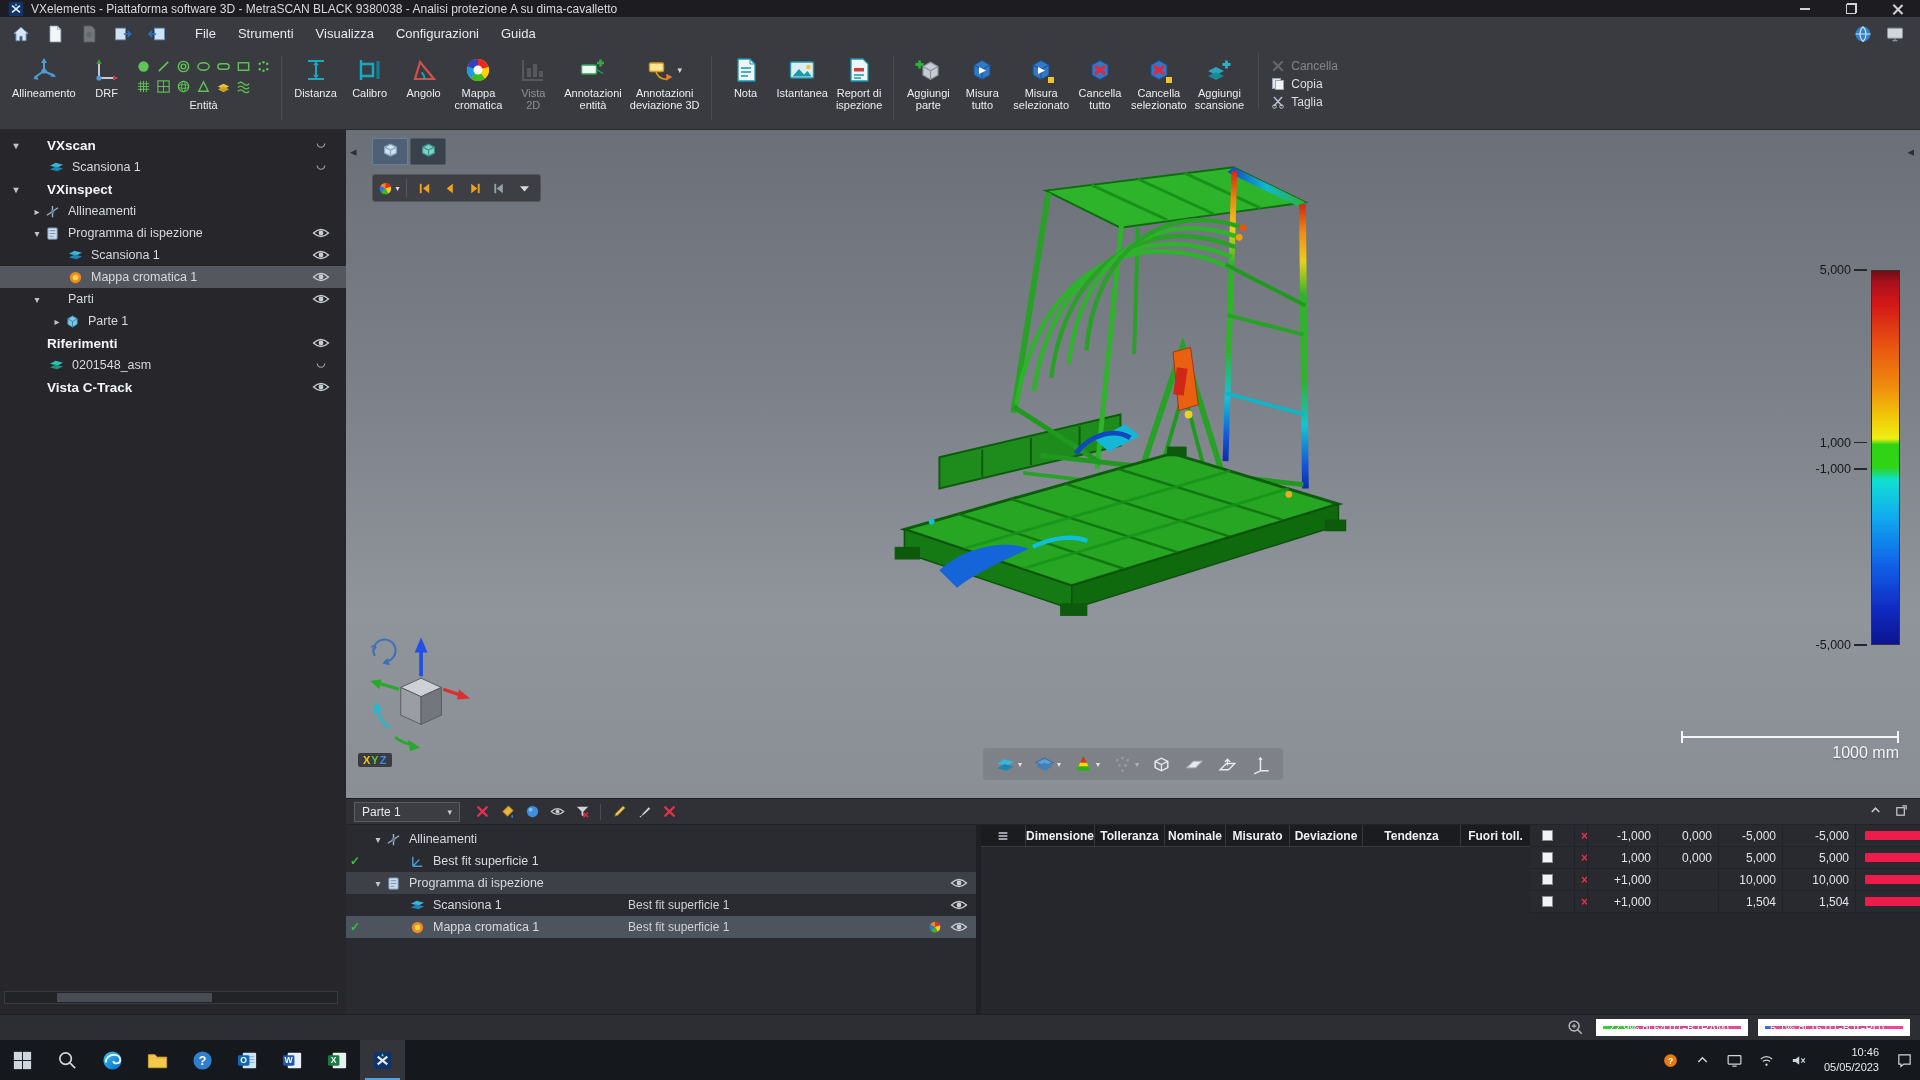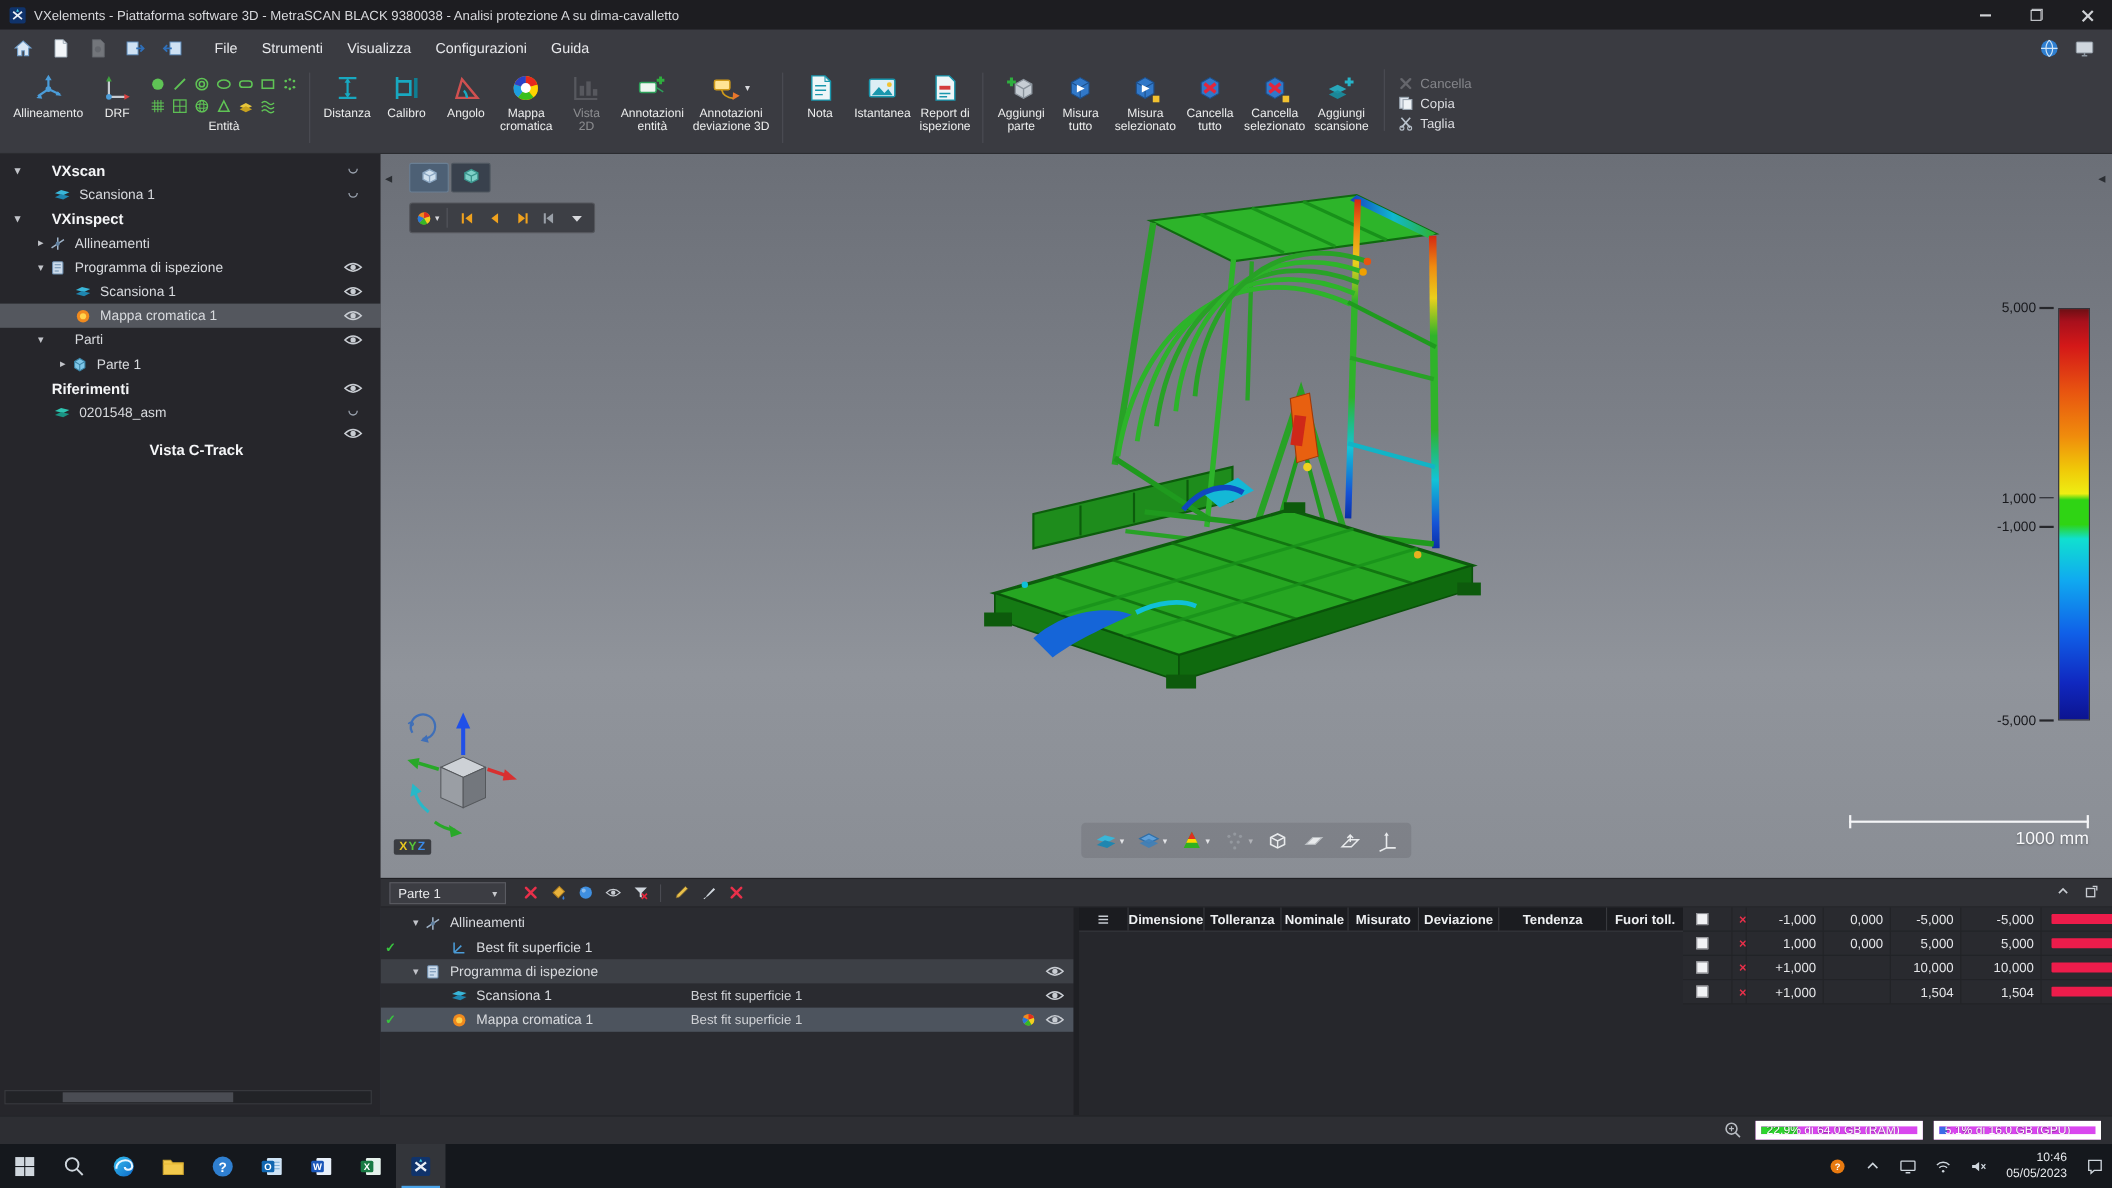--- a/index.html
+++ b/index.html
@@ -1,20 +1,20 @@
 <!DOCTYPE html>
 <html><head>
 <meta charset="utf-8">
 <style>
   *{box-sizing:border-box;margin:0;padding:0}
   html,body{width:1920px;height:1080px;overflow:hidden;background:#111;font-family:"Liberation Sans",sans-serif;}
   .app{width:1920px;height:1080px;display:flex;flex-direction:column;background:#3a3b41}
 
   
-  .titlebar{height:27px;background:#1d1d21;display:flex;align-items:center;padding-left:8px;color:#d8d9dd;font-size:12px;gap:7px;flex:none}
+  .titlebar{height:17px;background:#1d1d21;display:flex;align-items:center;padding-left:8px;color:#d8d9dd;font-size:12px;gap:7px;flex:none}
   .tb-logo{width:16px;height:16px;flex:none;display:flex}
   .tb-logo svg{width:16px;height:16px}
   .wc-group{margin-left:auto;display:flex;height:27px}
   .wc{width:46px;height:27px;display:flex;align-items:center;justify-content:center}
   .wc-min{width:10px;height:2px;background:#d0d2d6}
   .wc-max{position:relative;width:11px;height:11px}
   .wc-max::before{content:"";position:absolute;right:0;top:0;width:8px;height:8px;border:1px solid #d0d2d6}
   .wc-max::after{content:"";position:absolute;left:0;bottom:0;width:8px;height:8px;border:1px solid #d0d2d6;background:#1d1d21}
   .wc-close{position:relative;width:12px;height:12px}
   .wc-close::before,.wc-close::after{content:"";position:absolute;left:5.5px;top:0;width:1.5px;height:13px;background:#d0d2d6}
@@ -157,21 +157,21 @@
   .td.num{justify-content:flex-end}
   .cbx{width:11px;height:11px;background:#f2f3f5;border:1px solid #8a8b90;margin-left:6px}
   .xmark{color:#e8304a;font-weight:bold;font-size:12px;margin-right:7px}
   .td-bar{justify-content:center}
   .trendbar{width:94%;height:9px;background:#ed1c4b;border-radius:1px}
 
   
   .statusbar{height:26px;background:#2d2e33;border-top:1px solid #1f2024;display:flex;align-items:center;justify-content:flex-end;gap:10px;padding:0 10px;flex:none}
   .sb-zoom{width:20px;height:20px;display:flex}
   .sb-zoom svg{width:18px;height:18px}
-  .meter{position:relative;width:152px;height:17px;background:#d946ef;border:5px solid #ffffff;overflow:hidden}
+  .meter{position:relative;width:152px;height:17px;background:#ec4899;border:7px solid #ffffff;overflow:hidden}
   .meter-fill{position:absolute;left:0;top:0;bottom:0}
   .meter.ram .meter-fill{background:#2fd42f}
   .meter.gpu .meter-fill{background:#3a6ae8}
   .meter-text{position:absolute;left:5px;top:0;bottom:0;display:flex;align-items:center;font-size:11px;color:#fff;white-space:nowrap;text-shadow:0 1px 1px rgba(0,0,0,.45)}
 
   
   .taskbar{height:40px;background:#15181d;display:flex;align-items:stretch;color:#e8eaee;flex:none}
   .tk-item{width:45px;display:flex;align-items:center;justify-content:center;position:relative;flex:none}
   .tk-item svg{width:23px;height:23px}
   .tk-item.active{background:rgba(255,255,255,.13)}
@@ -802,21 +802,21 @@
               </svg>
             </span>
             <span class="titem-label">0201548_asm</span>
             <span class="titem-right">
               <svg viewBox="0 0 16 16">
                 <path d="M3 6 a5 5 0 0 0 10 0" fill="none" stroke="#9aa2ae" stroke-width="1.6"></path>
               </svg>
             </span>
           </div>
 
-          <div class="tree-row bold" style="padding-left: 8px; flex-direction: column;">
+          <div class="tree-row bold" style="padding-left: 8px;">
             <span class="chev"></span>
             <span class="titem-ico"></span>
             <span class="titem-label">Vista C-Track</span>
             <span class="titem-right">
               <svg viewBox="0 0 18 11">
                 <path d="M1.5 5.5 Q9 -1.5 16.5 5.5 Q9 12.5 1.5 5.5Z" fill="none" stroke="#c8ccd2" stroke-width="1.3"></path>
                 <circle cx="9" cy="5.5" r="2.4" fill="#c8ccd2"></circle>
               </svg>
             </span>
           </div>

